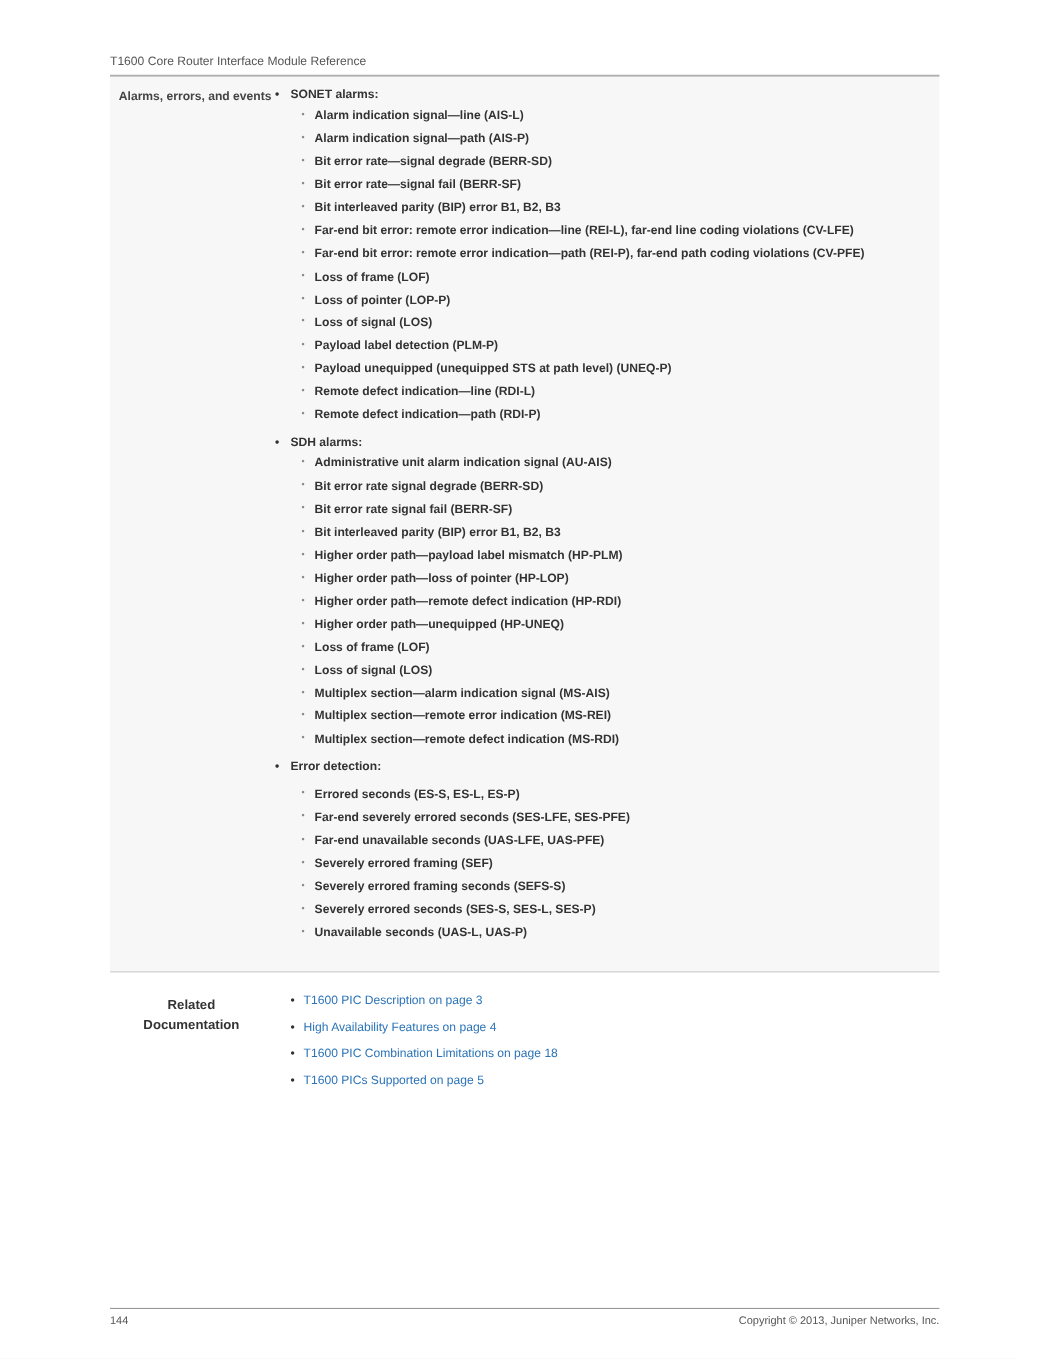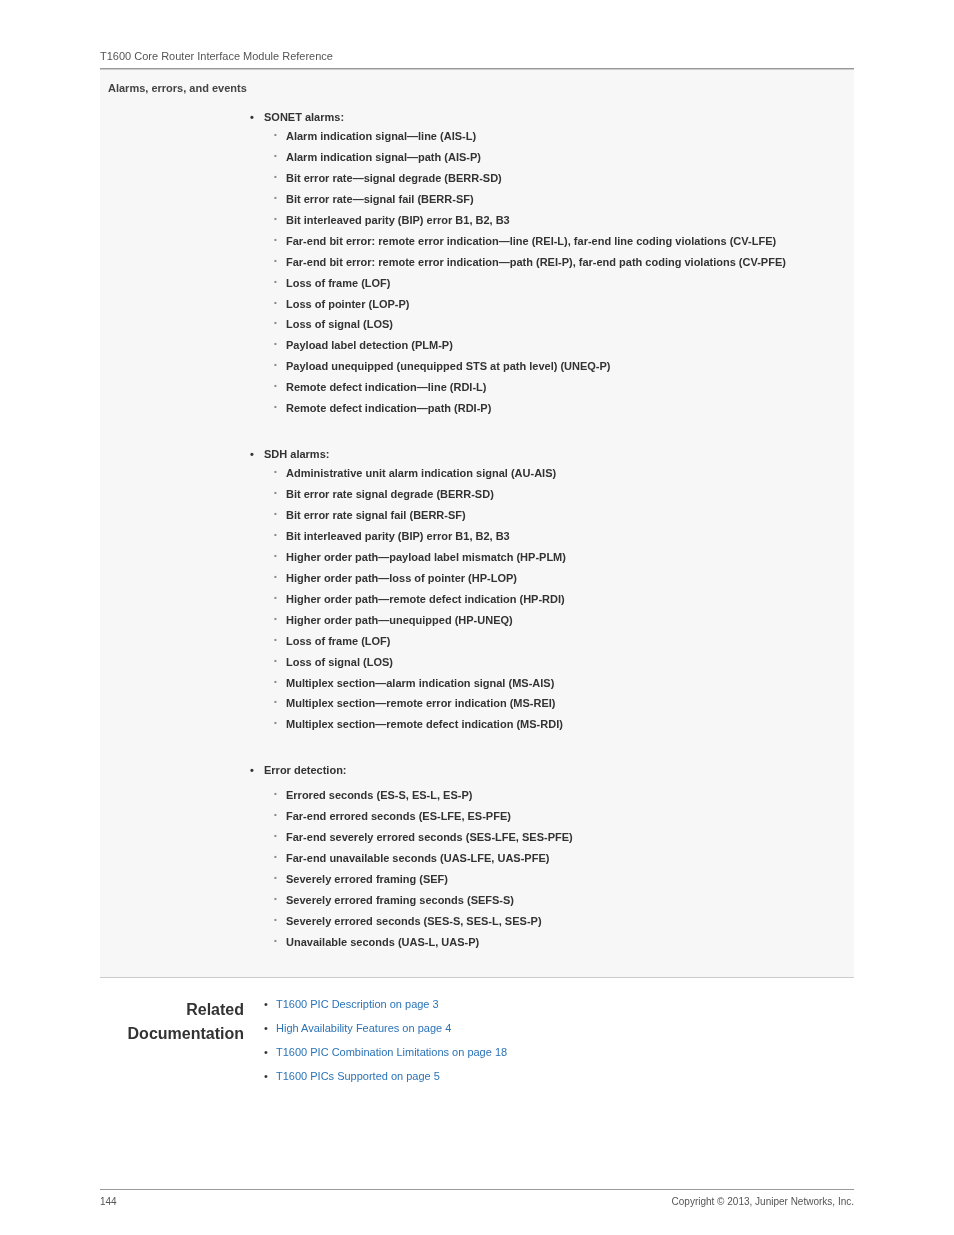--- a/index.html
+++ b/index.html
@@ -45,21 +45,20 @@
   }
   ul.outer {
     list-style: none;
     margin: 0;
     padding: 0 0 0 14px;
   }
   ul.outer > li {
     position: relative;
     padding-left: 2px;
     margin-bottom: 6px;
-    margin-top: 31px;
   }
   ul.outer > li::before {
     content: "•";
     position: absolute;
     left: -12px;
     top: 0;
     color: #333;
     font-size: 11px;
   }
   ul.inner {
@@ -81,22 +80,22 @@
     color: #888;
     font-size: 8px;
   }
   .related-block {
     display: flex;
     margin-top: 20px;
     padding: 0 4px;
   }
   .related-label {
     flex: 0 0 140px;
-    text-align: right;
-    font-size: 16px;
+    text-align: center;
+    font-size: 12px;
     font-weight: bold;
     color: #333;
     padding-right: 18px;
     line-height: 1.5;
   }
   .related-links {
     flex: 1;
   }
   ul.links {
     list-style: none;
@@ -169,21 +168,20 @@
               <li>Higher order path—remote defect indication (HP-RDI)</li>
               <li>Higher order path—unequipped (HP-UNEQ)</li>
               <li>Loss of frame (LOF)</li>
               <li>Loss of signal (LOS)</li>
               <li>Multiplex section—alarm indication signal (MS-AIS)</li>
               <li>Multiplex section—remote error indication (MS-REI)</li>
               <li>Multiplex section—remote defect indication (MS-RDI)</li>
             </ul></li>
           <li><span>Error detection:</span><ul class="inner" style="margin-top: 12px;">
               <li>Errored seconds (ES-S, ES-L, ES-P)</li>
-              <li>Far-end errored seconds (ES-LFE, ES-PFE)</li>
               <li>Far-end severely errored seconds (SES-LFE, SES-PFE)</li>
               <li>Far-end unavailable seconds (UAS-LFE, UAS-PFE)</li>
               <li>Severely errored framing (SEF)</li>
               <li>Severely errored framing seconds (SEFS-S)</li>
               <li>Severely errored seconds (SES-S, SES-L, SES-P)</li>
               <li>Unavailable seconds (UAS-L, UAS-P)</li>
             </ul></li>
         </ul>
     </div>
   </div>

